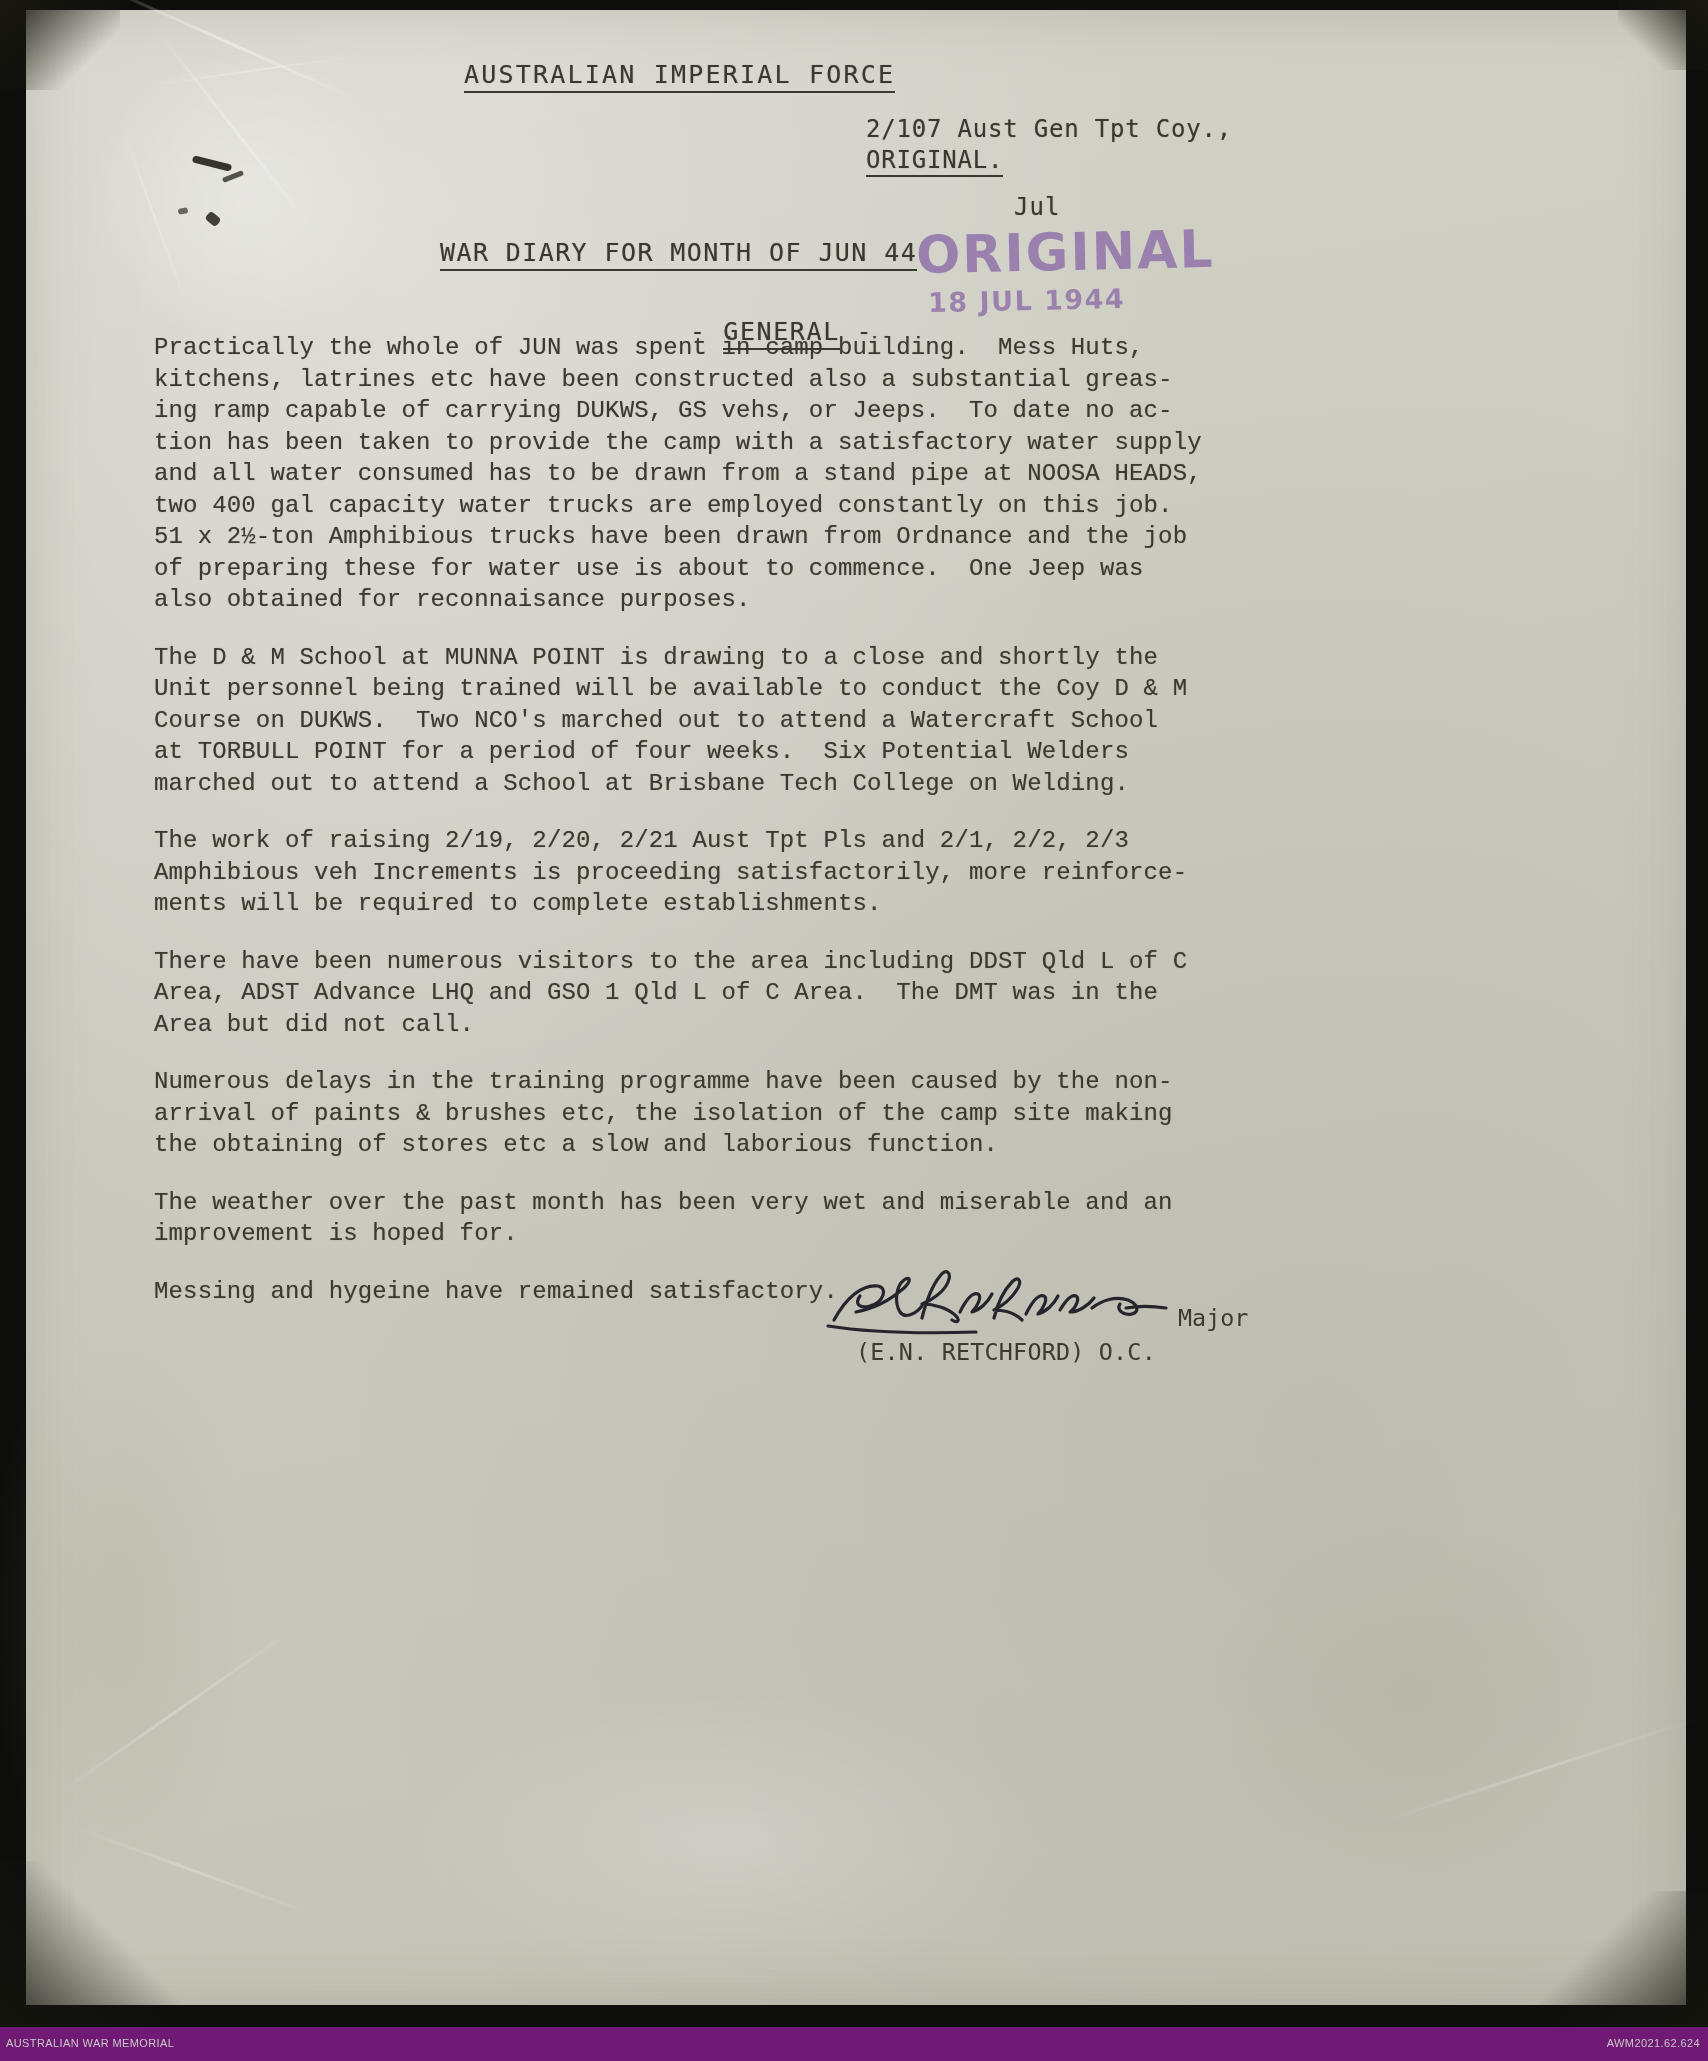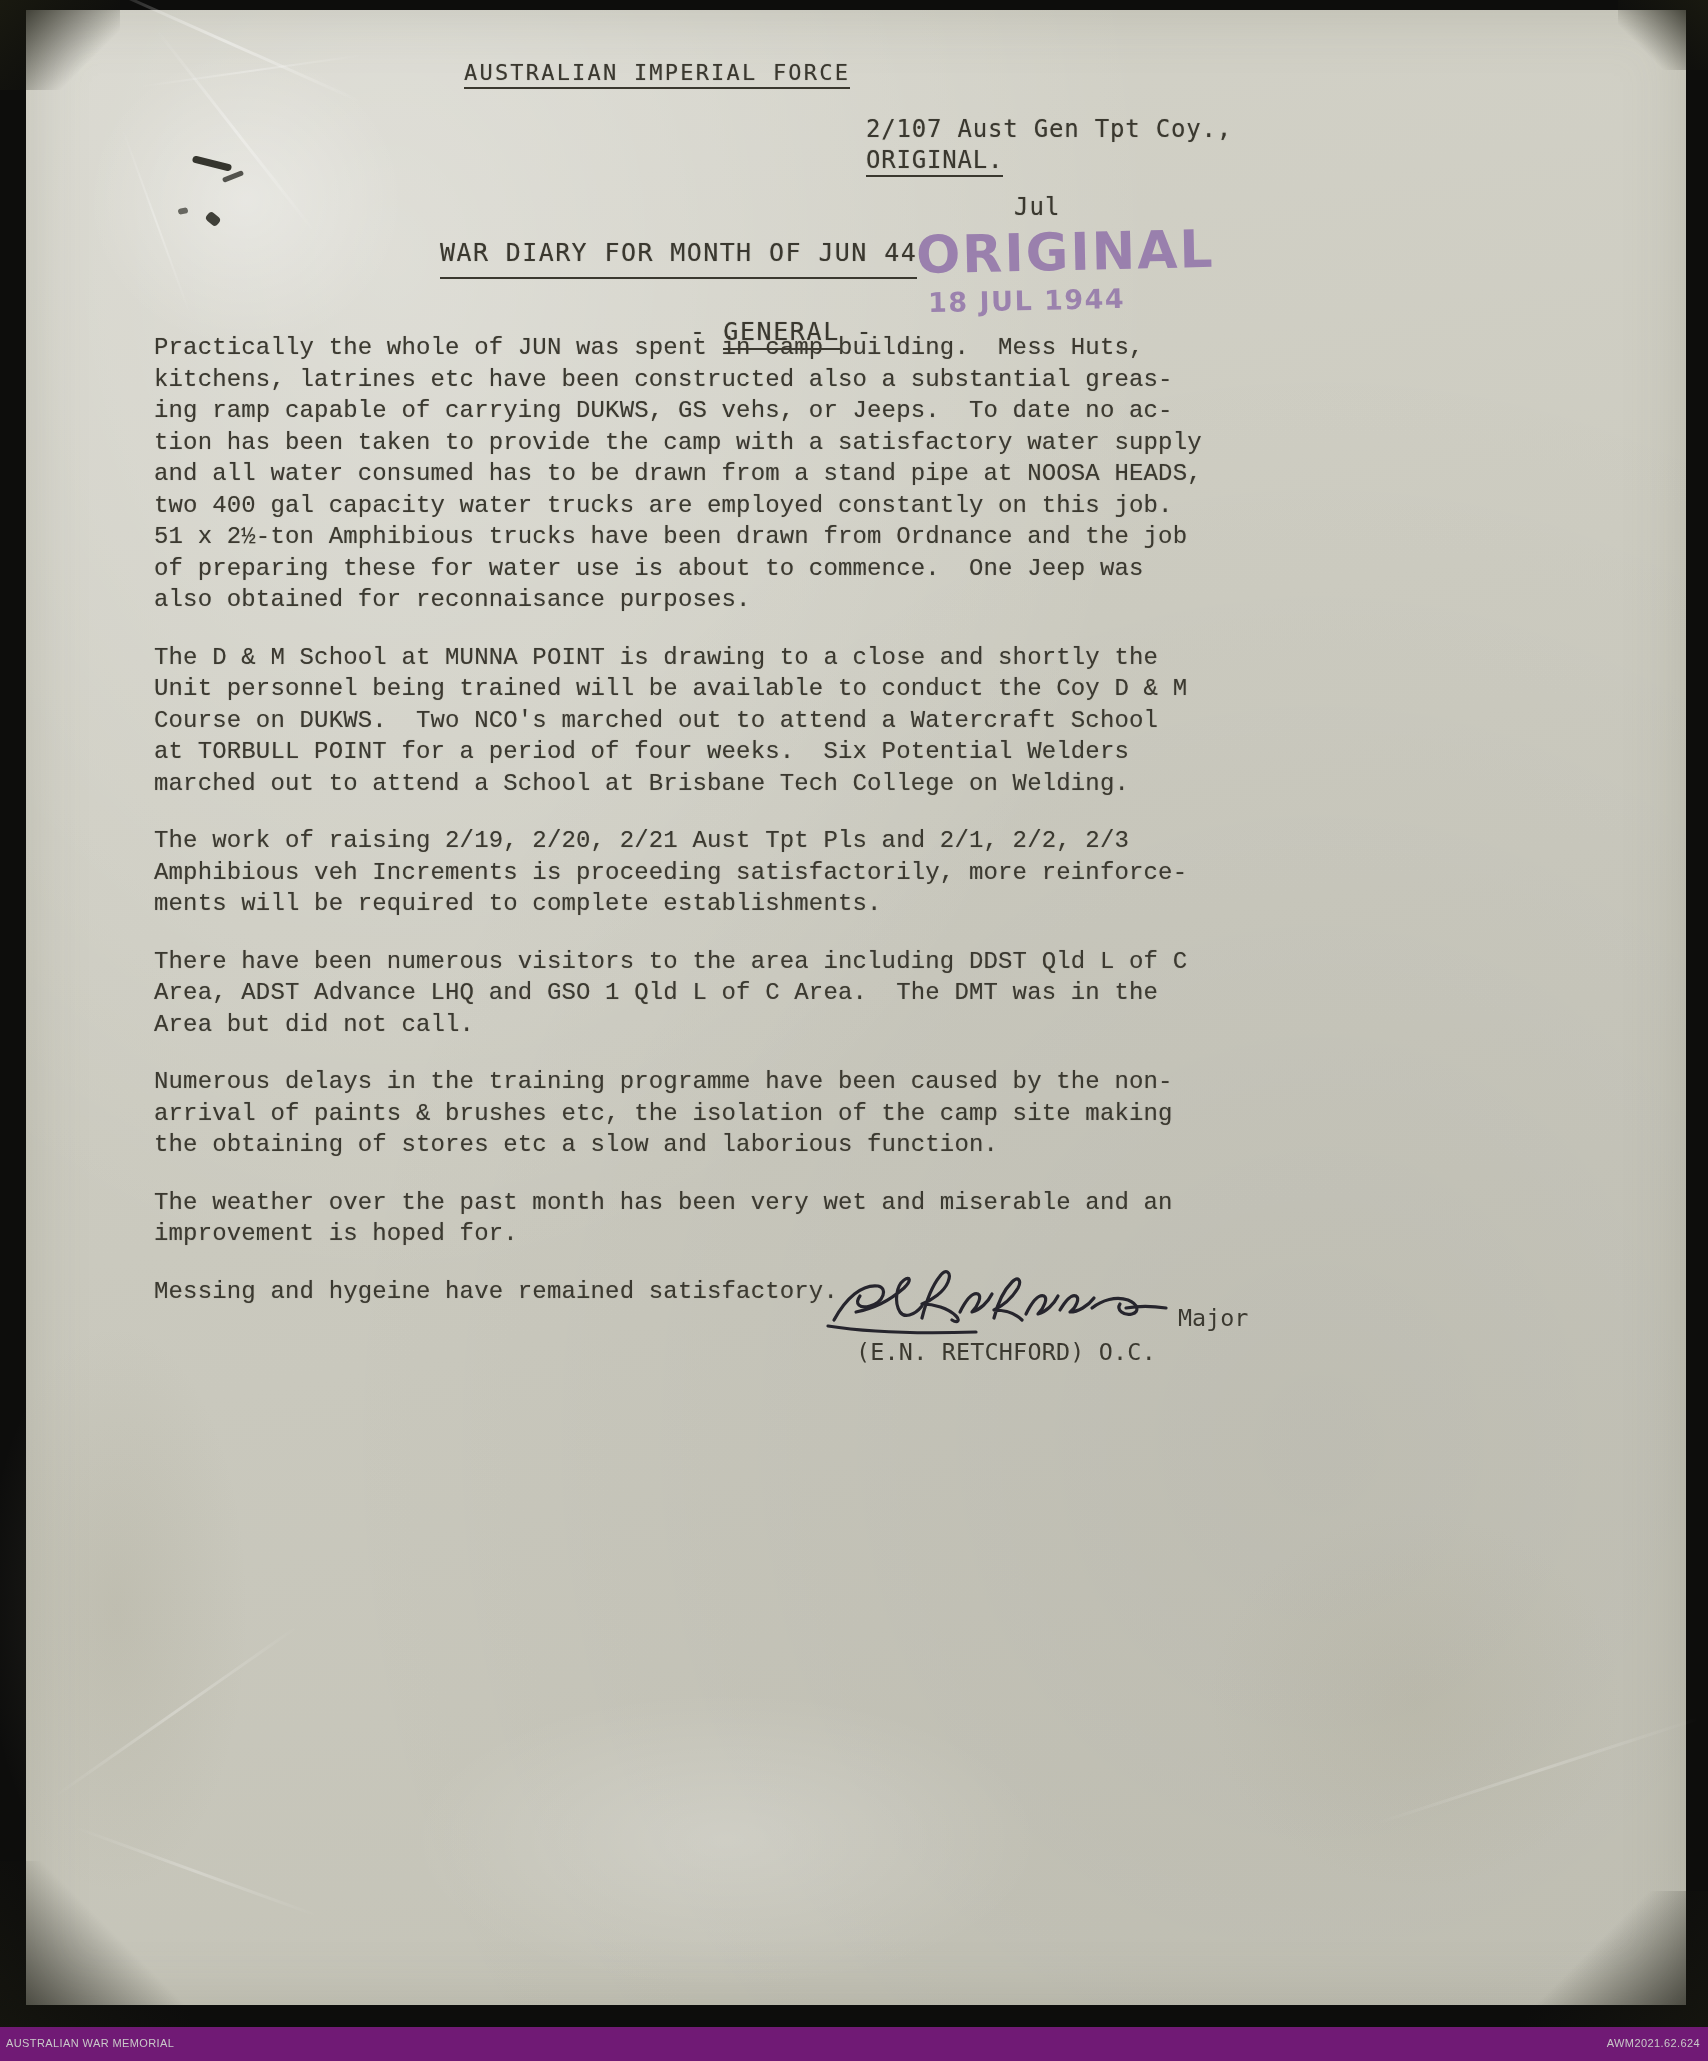--- a/index.html
+++ b/index.html
@@ -94,21 +94,21 @@
     color: #3a382f;
     font-family: "DejaVu Sans Mono", monospace;
     letter-spacing: 0.6px;
     white-space: pre;
     text-shadow: 0 0 1px rgba(60,58,48,0.45);
   }
 
   #hdr-title {
     left: 438px;
     top: 50px;
-    font-size: 22px;
+    font-size: 25px;
     letter-spacing: 2.2px;
     border-bottom: 2px solid #3a382f;
     padding-bottom: 2px;
   }
 
   #unit-line1 {
     left: 840px;
     top: 105px;
     font-size: 24px;
     letter-spacing: 0.8px;
@@ -129,21 +129,21 @@
     font-size: 24px;
     letter-spacing: 1px;
   }
 
   #diary-title {
     left: 414px;
     top: 228px;
     font-size: 25px;
     letter-spacing: 1.4px;
     border-bottom: 2px solid #3a382f;
-    padding-bottom: 10px;
+    padding-bottom: 2px;
   }
 
   #general-title {
     left: 564px;
     top: 278px;
     font-size: 25px;
     letter-spacing: 1.6px;
     text-align: center;
   }
   #general-title .ul {

